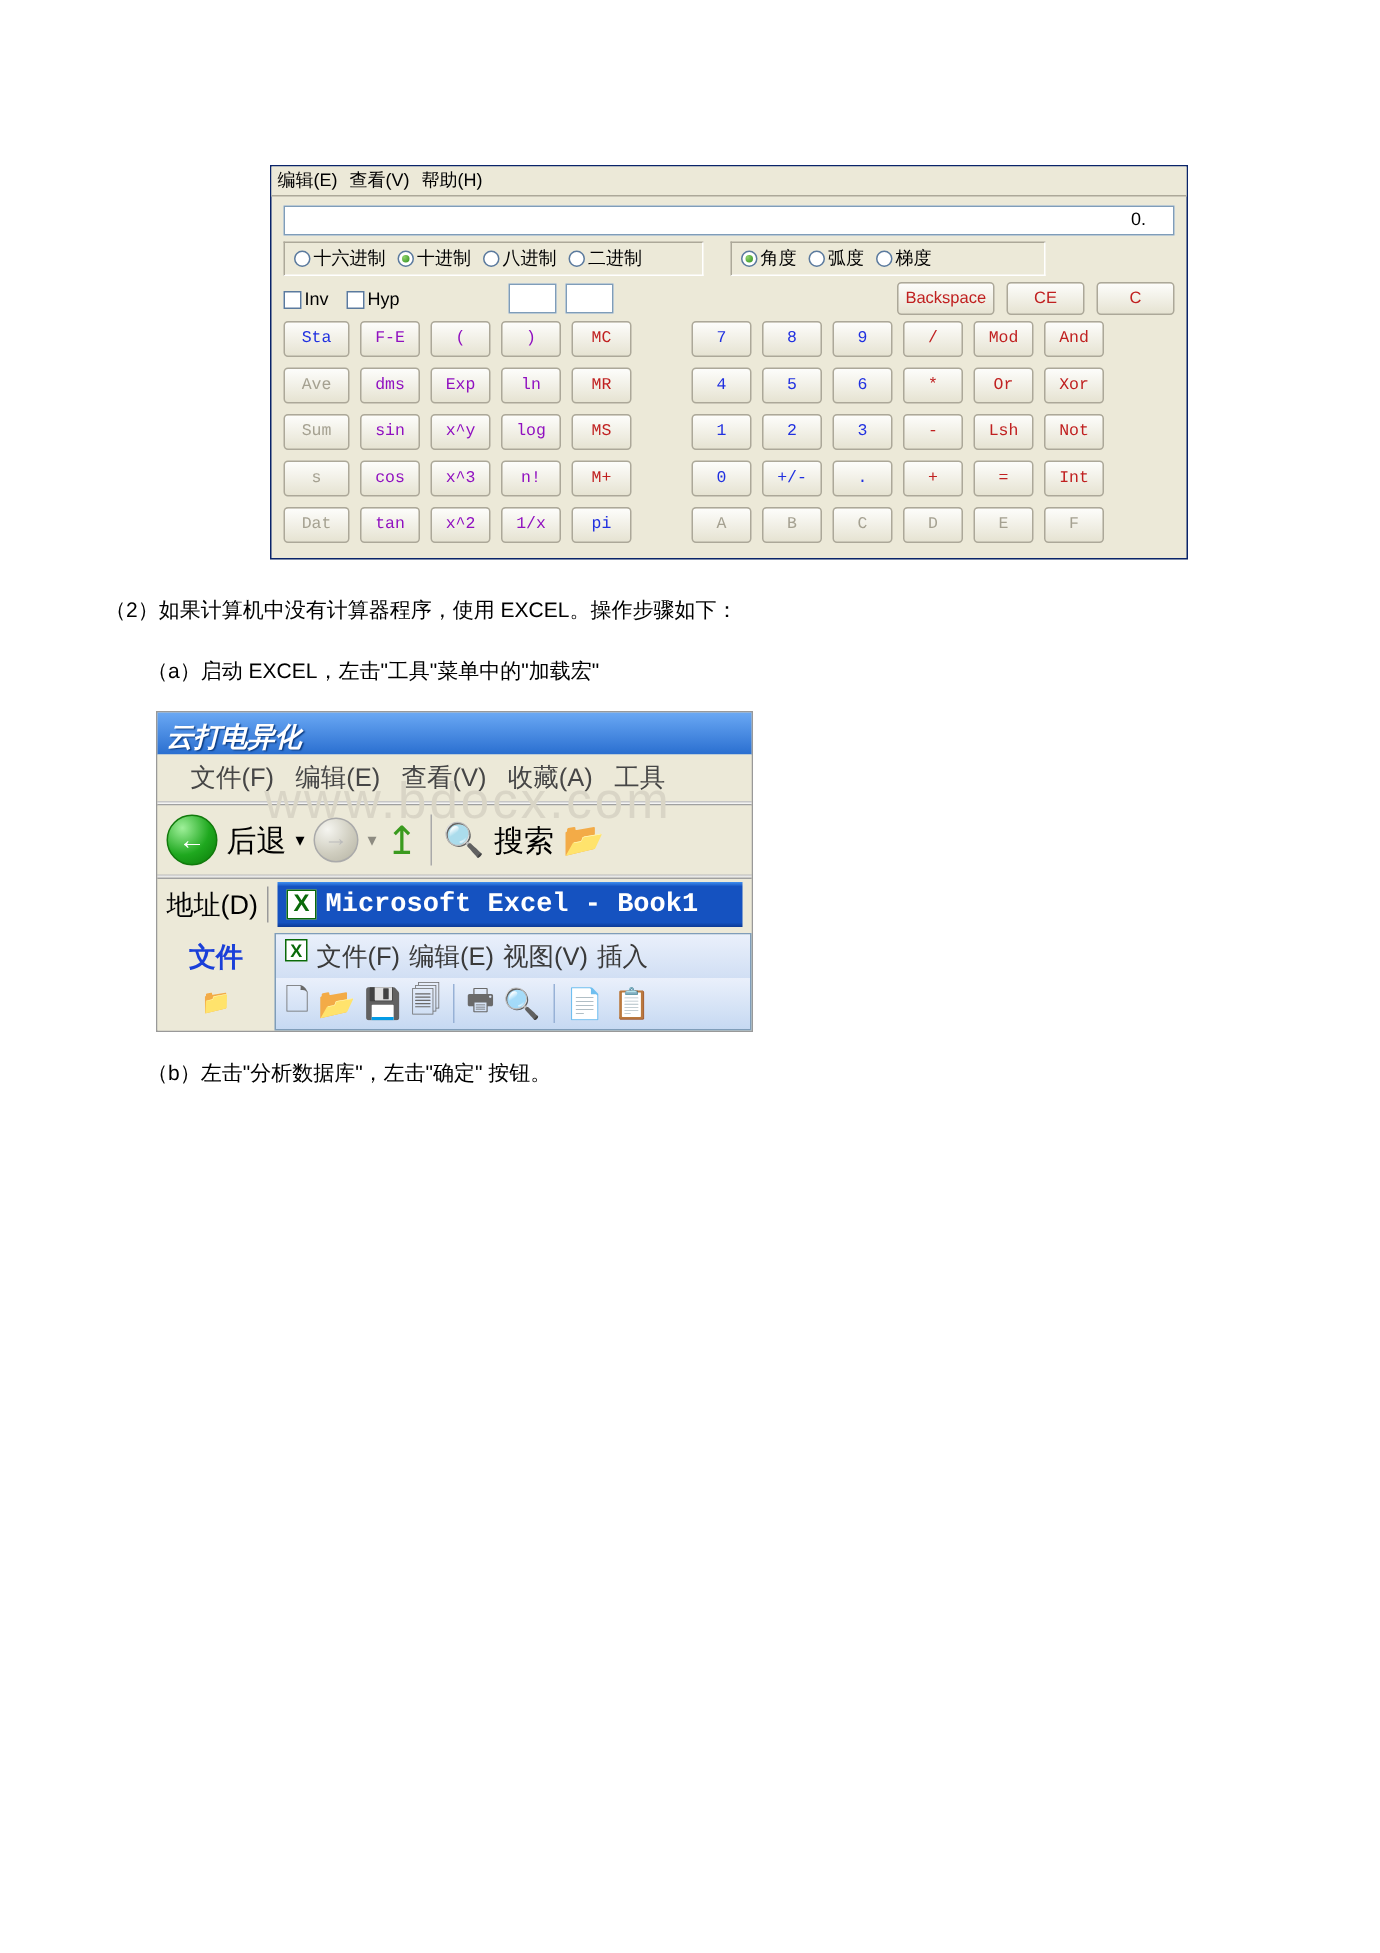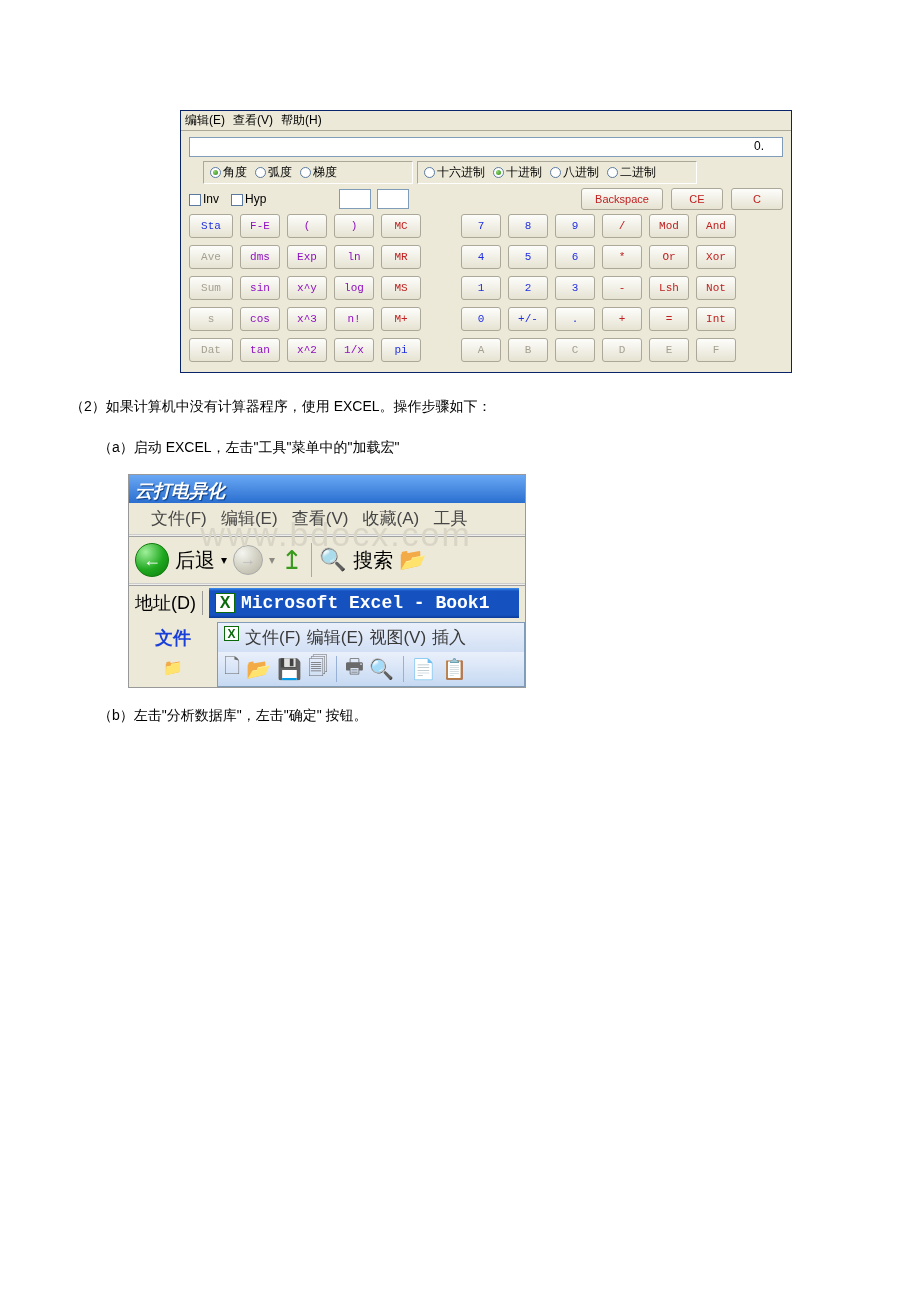--- a/index.html
+++ b/index.html
@@ -169,21 +169,21 @@
     font-size: 14px;
     line-height: 1.9;
     padding: 0 50px;
   }
   .indent { text-indent: 2em; }
   .hanging { text-indent: -2em; padding-left: 2em; }
 
   
   .excel-shot {
     width: 398px;
-    margin: 10px 0 10px 108px;
+    margin: 10px 0 10px 84px;
     border: 1px solid #999;
     background: #ece9d8;
     font-family: "SimSun", Tahoma, sans-serif;
     position: relative;
   }
   .ie-title {
     background: linear-gradient(#6aa8f4,#2a6fd0);
     height: 28px;
     color:#fff;
     font-weight:bold;
@@ -270,21 +270,21 @@
     font-weight: bold;
     font-size: 16px;
     border: 1px solid #0a6a0a;
   }
   .lower {
     background: #ece9d8;
     display:flex;
     align-items: flex-start;
   }
   .left-pane {
-    width: 88px;
+    width: 78px;
     padding: 4px;
     display:flex; flex-direction:column; align-items:center;
     gap: 4px;
   }
   .files-link { color:#1a3fd9; font-size: 18px; font-weight:bold; }
   .tiny-folder { font-size: 16px; color:#3f7fd8; margin-top: 4px;}
   .excel-inner {
     flex:1;
     background: linear-gradient(#d7e6fa,#c5d8ef);
     border: 1px solid #7f9db9;
@@ -335,69 +335,69 @@
     <div class="menubar">
       <span>编辑(E)</span>
       <span>查看(V)</span>
       <span>帮助(H)</span>
     </div>
 
     <div class="calc-body">
       <div class="display">0.</div>
 
       <div class="base-row">
+        <div class="panel left">
+          <label class="radio">
+            <span class="r-outer"></span>
+              <span>十六进制</span>
+          </label>
+          <label class="radio">
+            <span class="r-outer">
+                <span class="r-inner"></span>
+              </span>
+              <span>十进制</span>
+          </label>
+          <label class="radio">
+            <span class="r-outer"></span>
+              <span>八进制</span>
+          </label>
+          <label class="radio">
+            <span class="r-outer"></span>
+              <span>二进制</span>
+          </label>
+        </div>
         <div class="panel right">
           <label class="radio">
             <span class="r-outer">
                 <span class="r-inner"></span>
               </span>
               <span>角度</span>
           </label>
           <label class="radio">
             <span class="r-outer"></span>
               <span>弧度</span>
           </label>
           <label class="radio">
             <span class="r-outer"></span>
               <span>梯度</span>
           </label>
         </div>
-        <div class="panel left">
-          <label class="radio">
-            <span class="r-outer"></span>
-              <span>十六进制</span>
-          </label>
-          <label class="radio">
-            <span class="r-outer">
-                <span class="r-inner"></span>
-              </span>
-              <span>十进制</span>
-          </label>
-          <label class="radio">
-            <span class="r-outer"></span>
-              <span>八进制</span>
-          </label>
-          <label class="radio">
-            <span class="r-outer"></span>
-              <span>二进制</span>
-          </label>
-        </div>
       </div>
 
       <div class="mid-row">
         <div class="chk-group">
           <span><span class="chkbox"></span><span>Inv</span></span>
           <span><span class="chkbox"></span><span>Hyp</span></span>
         </div>
         <div class="mini-dropdowns">
           <div class="mini-dd"></div>
           <div class="mini-dd"></div>
         </div>
         <div class="mid-right">
-          <div class="mbtn col-red" style="width:82px">Backspace</div>
+          <div class="mbtn col-red" style="width:65px">Backspace</div>
           <div class="mbtn col-red" style="width:52px">CE</div>
           <div class="mbtn col-red" style="width:52px">C</div>
         </div>
       </div>
 
       <div class="btn-area">
         <div class="btn-left">
           <div class="cbtn col-blue">Sta</div>
           <div class="cbtn col-purple">F-E</div>
           <div class="cbtn col-purple">(</div>

